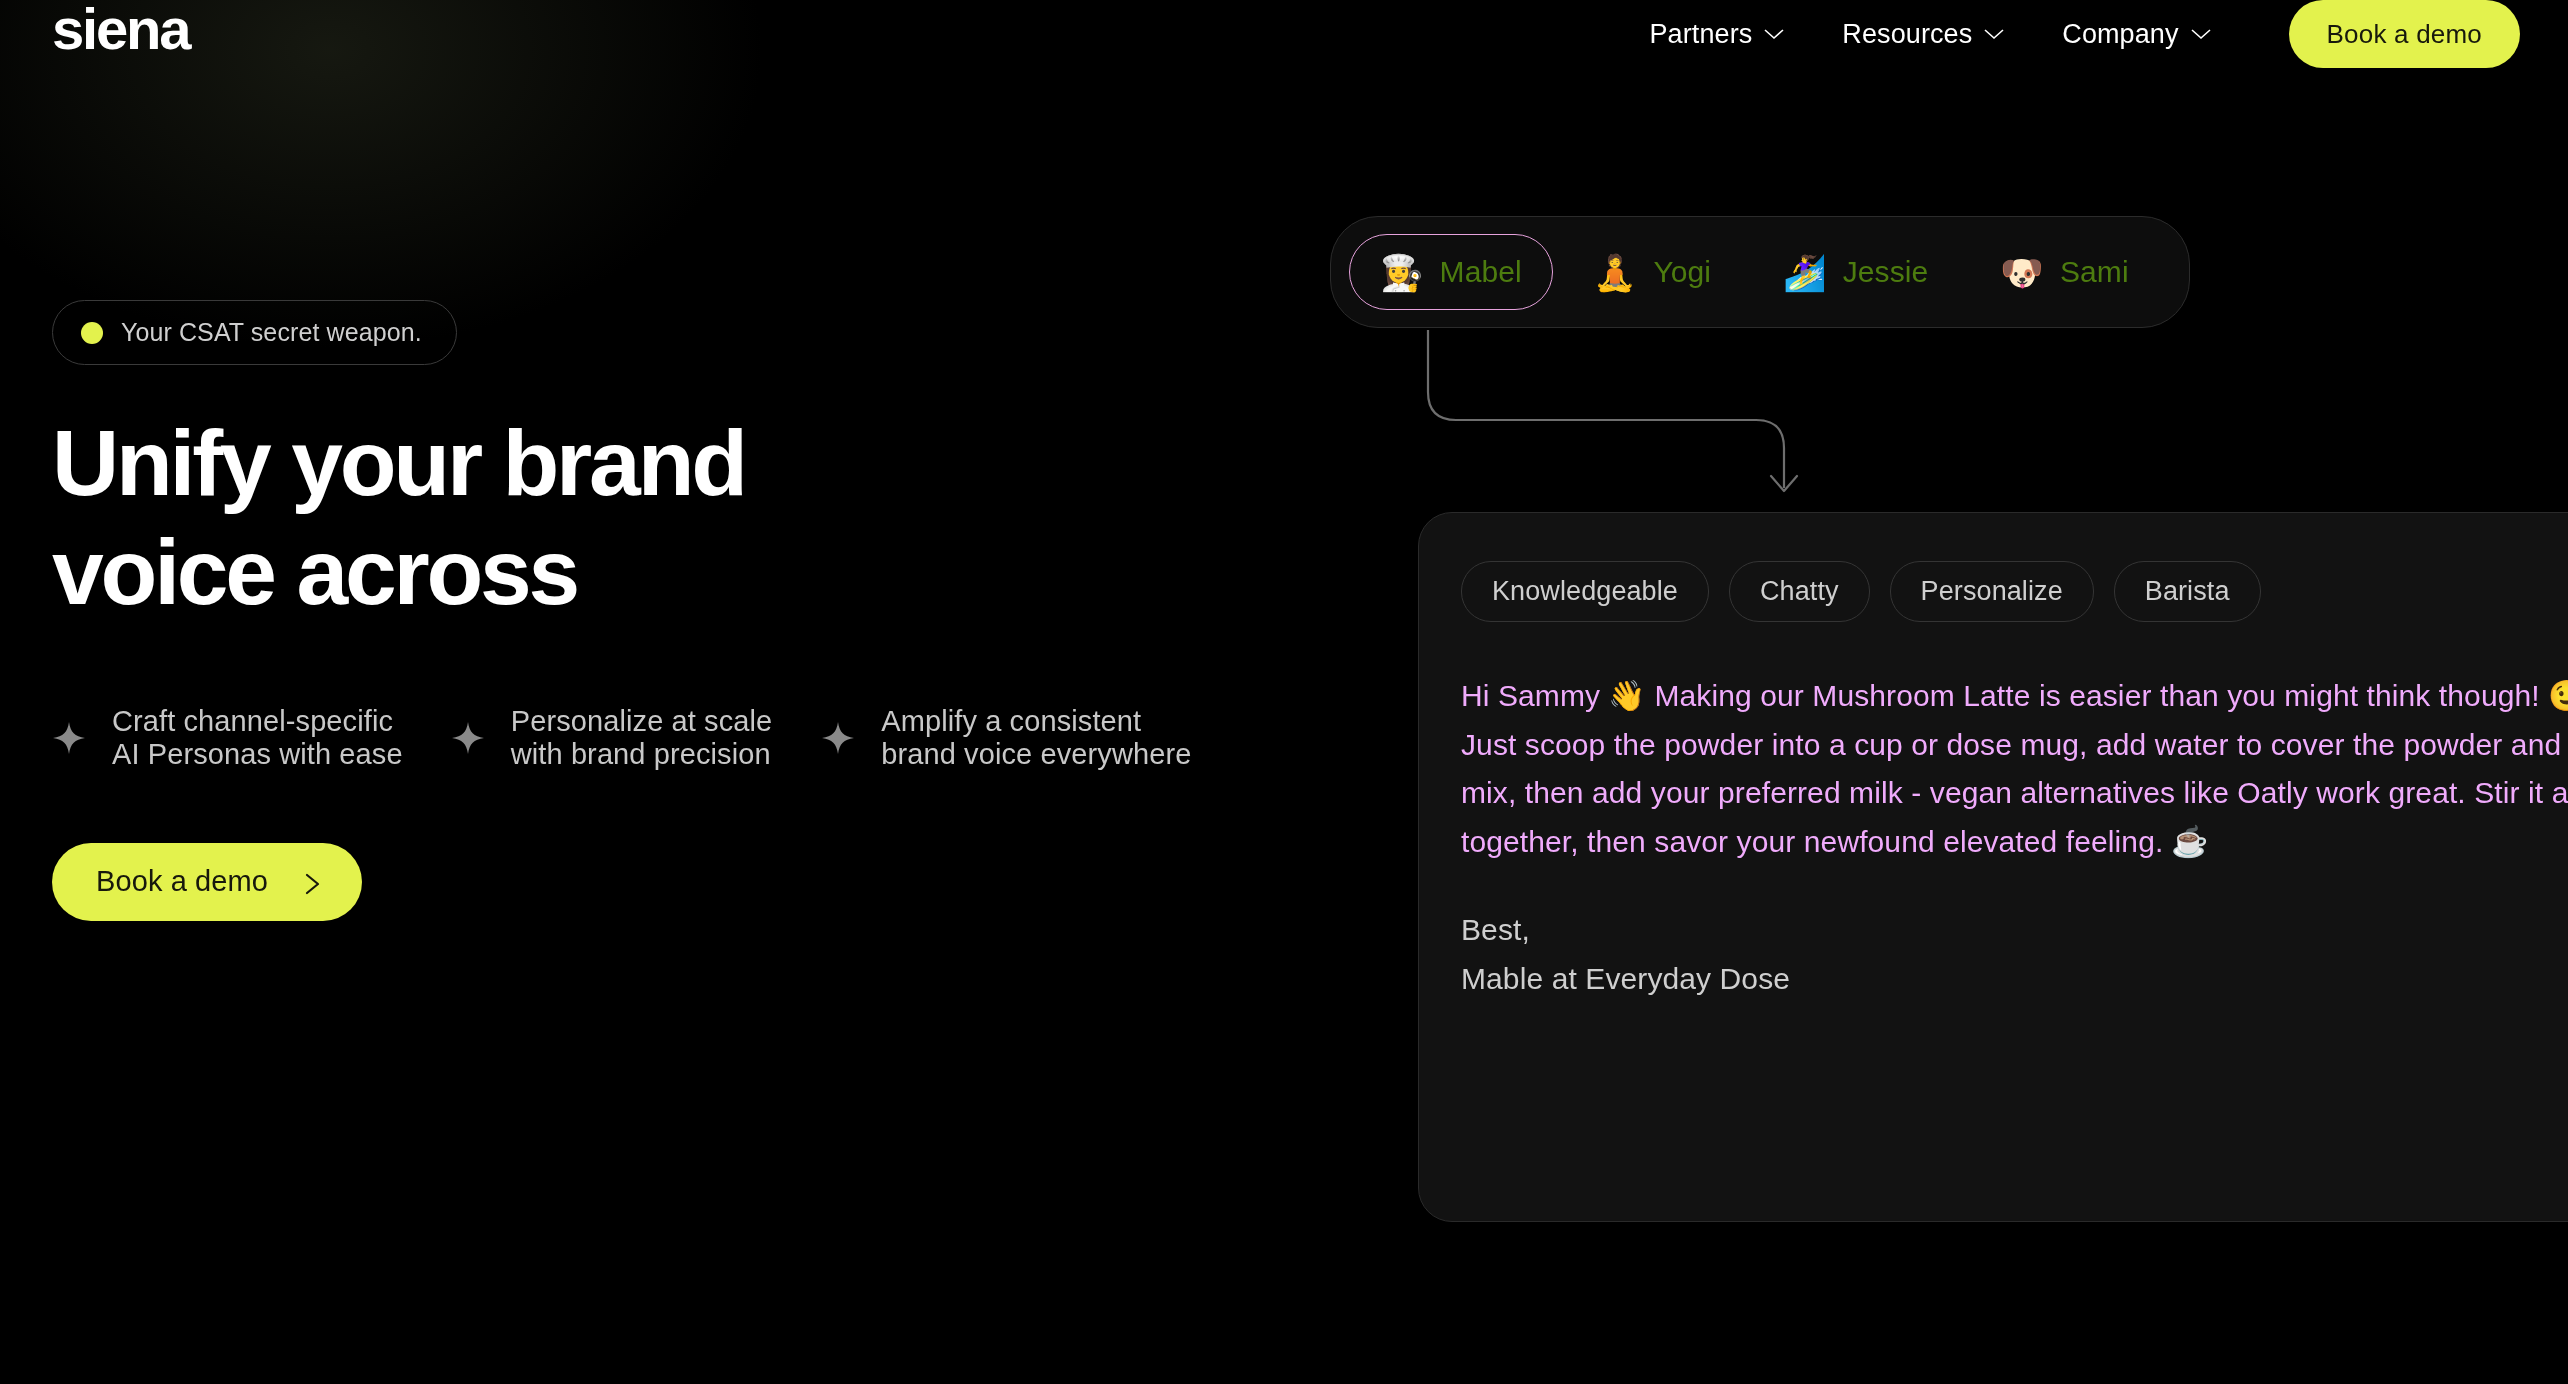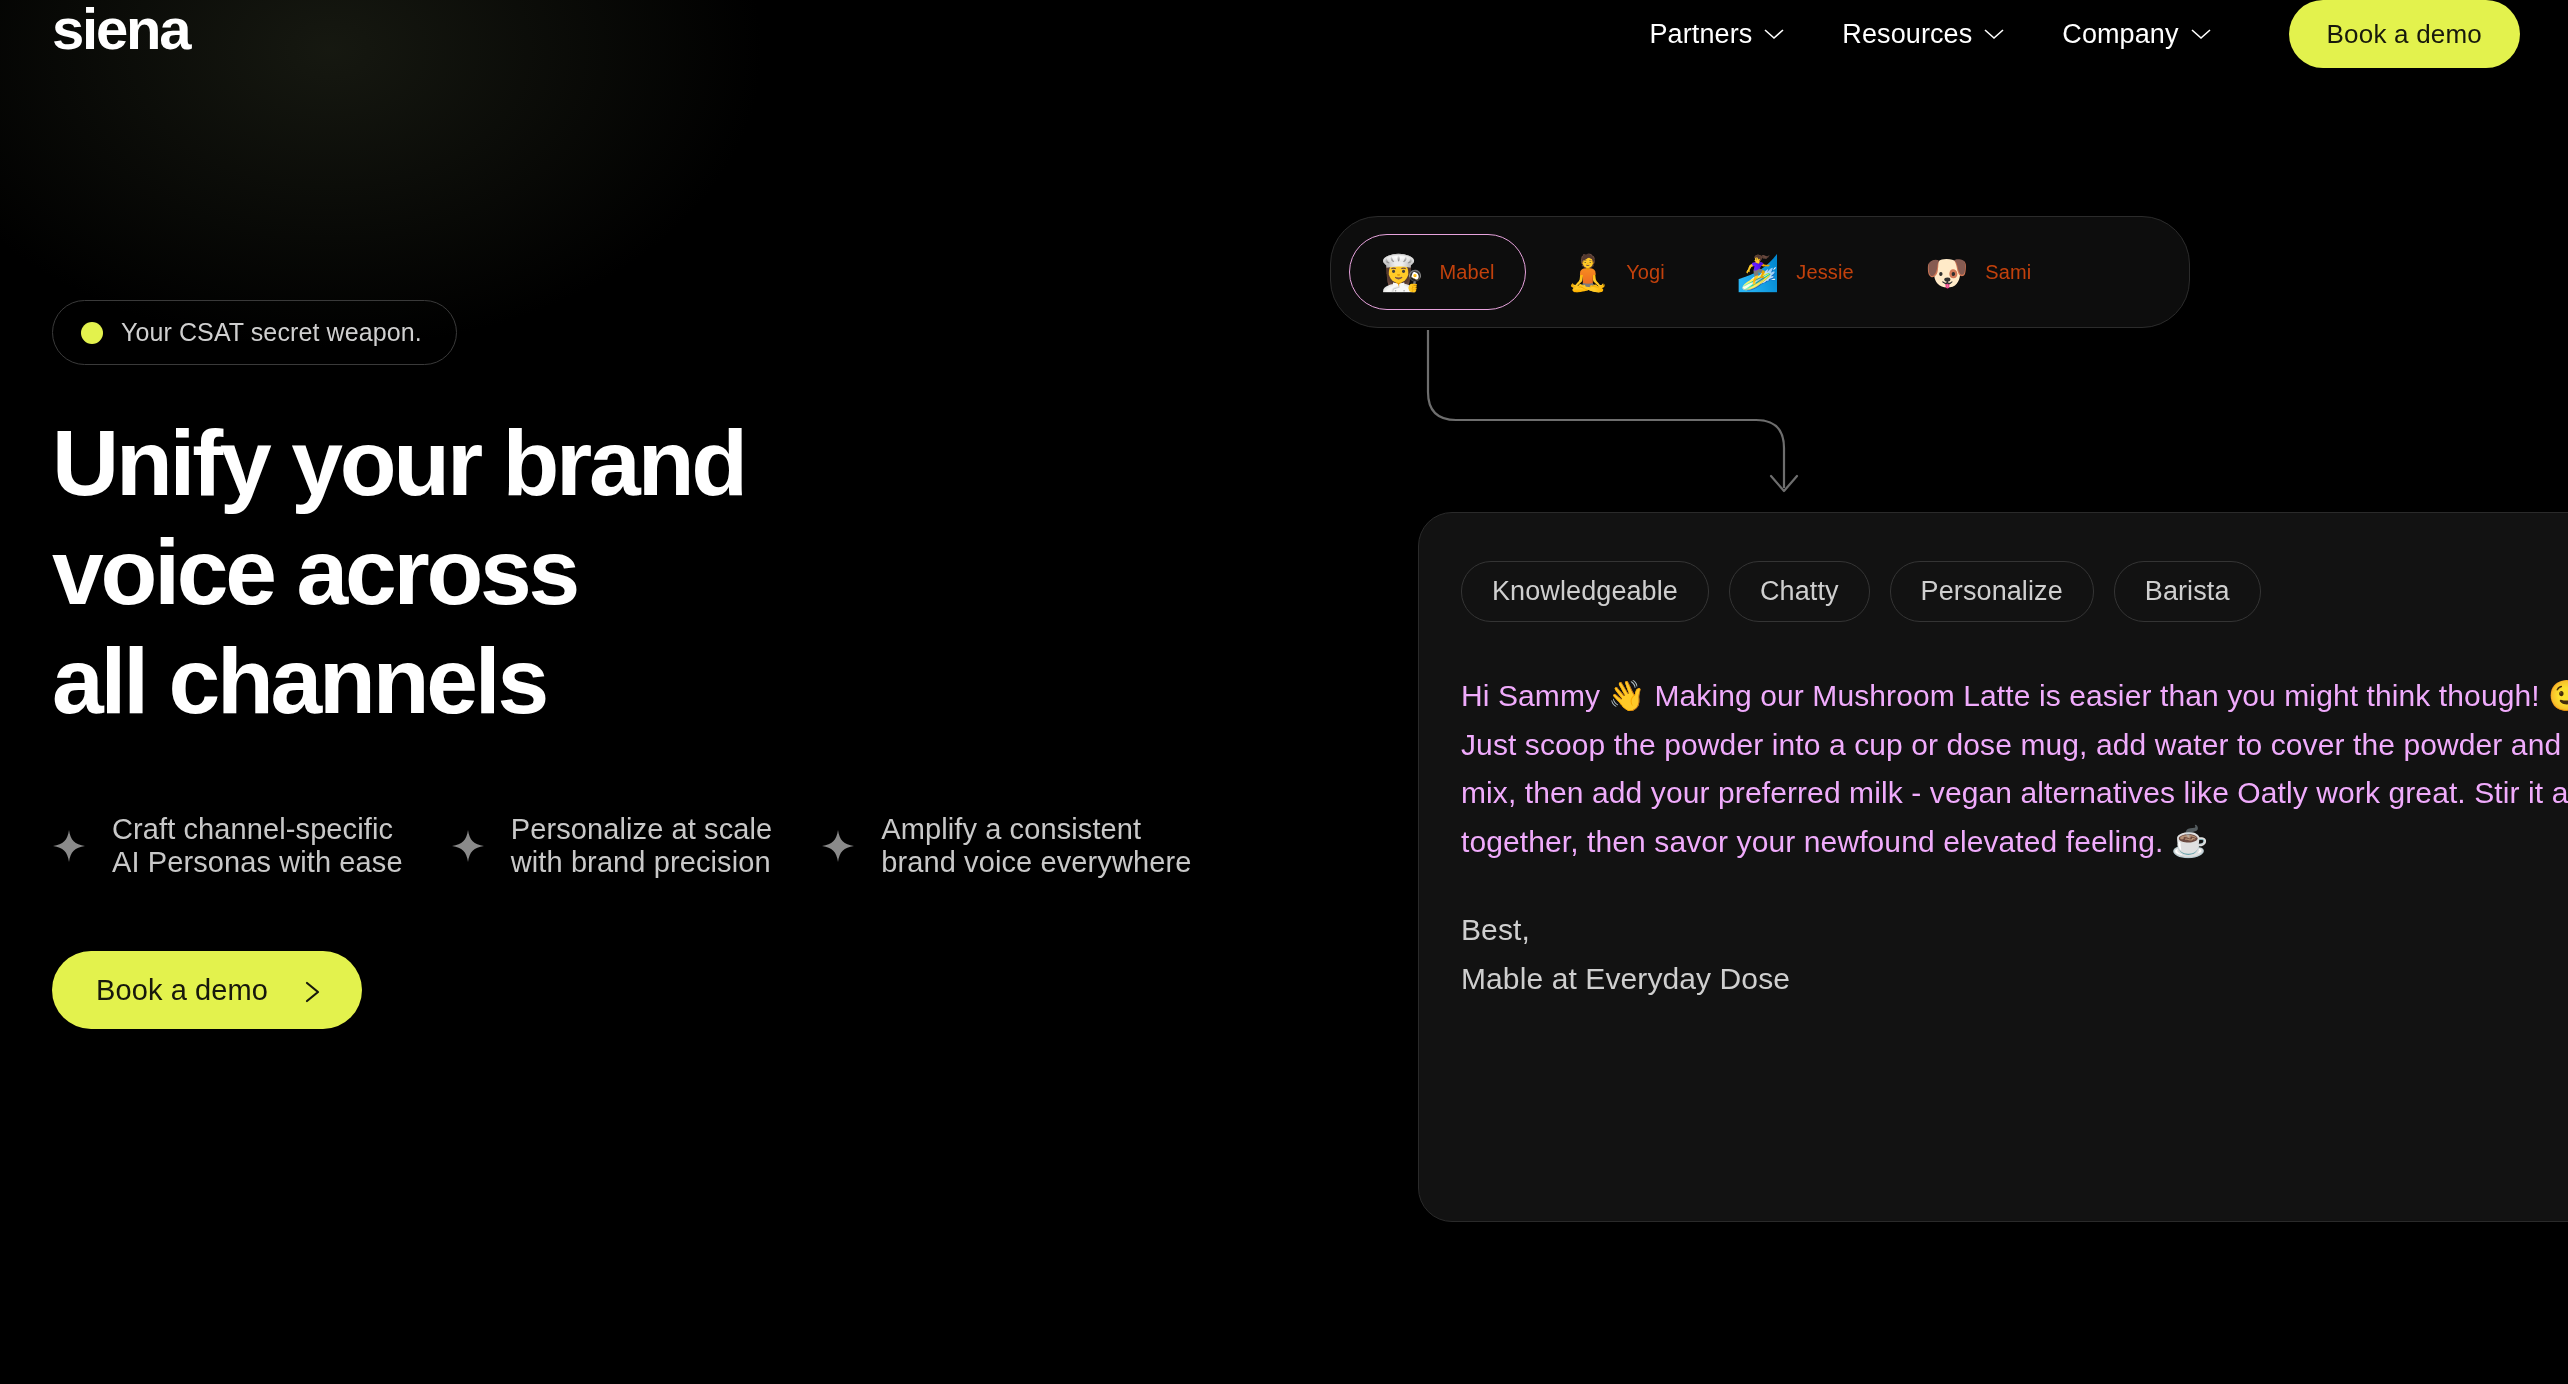--- a/index.html
+++ b/index.html
@@ -100,21 +100,21 @@
     width:860px;
   }
   .persona {
     display:flex; align-items:center; gap:16px;
     padding:0 30px; height:76px;
     border-radius:40px; border:1.5px solid transparent;
     cursor:pointer;
   }
   .persona.active { border-color:#e7a3dd; }
   .persona-emoji { font-size:35px; line-height:1; }
-  .persona-name { color:#c2410c; font-size:20px; letter-spacing:.1px; }
+  .persona-name { color:#4d7c0f; font-size:30px; letter-spacing:.1px; }
 
   
   .connector {
     position:absolute; left:96px; top:112px;
     width:400px; height:200px; pointer-events:none;
   }
 
   .chat-card {
     position:absolute; left:1418px; top:512px;
     width:1234px; height:710px;
@@ -184,21 +184,20 @@
 <div class="left">
 
   <div class="badge">
     <span class="badge-dot"></span>
     <span class="badge-text">Your CSAT secret weapon.</span>
   </div>
 
   <h1 class="headline">
     <span class="hl-line">Unify your brand</span>
     <span class="hl-line">voice across</span>
-    <span class="hl-line">all channels</span>
   </h1>
 
   <div class="bullets">
 
     <div class="bullet">
       <span class="spark">
         <svg viewBox="0 0 34 34" width="34" height="34">
           <path d="M17 1 C18.4 11.2 22.8 15.6 33 17 C22.8 18.4 18.4 22.8 17 33 C15.6 22.8 11.2 18.4 1 17 C11.2 15.6 15.6 11.2 17 1 Z" fill="#8a8a8a"></path>
         </svg>
       </span>

